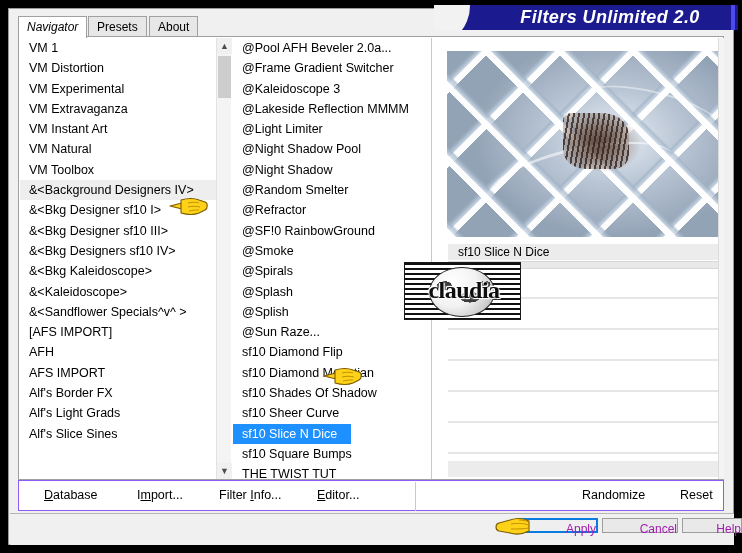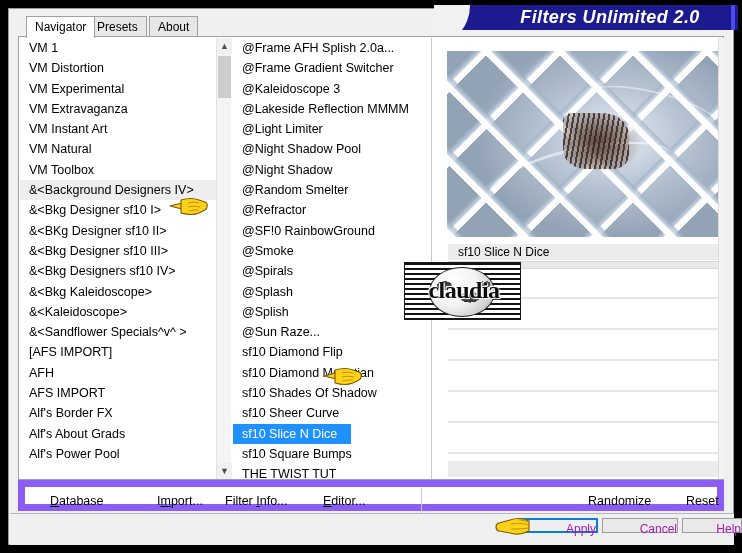--- a/index.html
+++ b/index.html
@@ -330,21 +330,21 @@
     text-shadow: 0 0 2px #ffffff, 0 0 3px #ffffff, 1px 1px 0 #ffffff, -1px -1px 0 #ffffff;
     line-height: 19px;
   }
 
   
   #midbar {
     position: absolute;
     left: 9px; top: 471px;
     width: 706px; height: 31px;
     background: #ffffff;
-    border: 7px solid #8b5cf6;
+    border: 1px solid #8b5cf6;
   }
   .midbar-link {
     position: absolute;
     top: 7px;
     font-size: 12.5px;
     color: #000;
     white-space: nowrap;
     cursor: default;
   }
   .midbar-link u { text-decoration: underline; }
@@ -404,59 +404,58 @@
 </style>
 </head>
 <body>
 
 <div id="screen">
   <div id="outer-black"></div>
 
   <div id="dialog">
 
     <div id="tabstrip">
-      <div class="tab active" id="tab0" style="left:8px;">Navigator</div>
+      <div class="tab active" id="tab0" style="left:0px;font-style:italic;">Navigator</div>
       <div class="tab" id="tab1" style="left:70px;">Presets</div>
       <div class="tab" id="tab2" style="left:131px;">About</div>
     </div>
 
     <div id="content">
 
       <div id="list-left">
           <div class="row">VM 1</div>
           <div class="row">VM Distortion</div>
           <div class="row">VM Experimental</div>
           <div class="row">VM Extravaganza</div>
           <div class="row">VM Instant Art</div>
           <div class="row">VM Natural</div>
           <div class="row">VM Toolbox</div>
           <div class="row sel-grey">&amp;&lt;Background Designers IV&gt;</div>
           <div class="row">&amp;&lt;Bkg Designer sf10 I&gt;</div>
-          <div class="row">&amp;&lt;BKg Designer sf10 II&gt;</div>
           <div class="row">&amp;&lt;Bkg Designer sf10 III&gt;</div>
           <div class="row">&amp;&lt;Bkg Designers sf10 IV&gt;</div>
           <div class="row">&amp;&lt;Bkg Kaleidoscope&gt;</div>
           <div class="row">&amp;&lt;Kaleidoscope&gt;</div>
           <div class="row">&amp;&lt;Sandflower Specials^v^ &gt;</div>
           <div class="row">[AFS IMPORT]</div>
           <div class="row">AFH</div>
           <div class="row">AFS IMPORT</div>
           <div class="row">Alf's Border FX</div>
-          <div class="row">Alf's About Grads</div>
-          <div class="row">Alf's Power Pool</div>
+          <div class="row">Alf's Light Grads</div>
+          <div class="row">Alf's Slice Sines</div>
         </div>
 
       <div id="sb-left">
         <div class="sb-btn up">▲</div>
         <div class="sb-thumb" style="top:18px; height:42px;"></div>
         <div class="sb-btn down">▼</div>
       </div>
 
       <div id="list-mid">
-          <div class="row">@Frame AFH Splish 2.0a...</div>
+          <div class="row">@Pool AFH Beveler 2.0a...</div>
           <div class="row">@Frame Gradient Switcher</div>
           <div class="row">@Kaleidoscope 3</div>
           <div class="row">@Lakeside Reflection MMMM</div>
           <div class="row">@Light Limiter</div>
           <div class="row">@Night Shadow Pool</div>
           <div class="row">@Night Shadow</div>
           <div class="row">@Random Smelter</div>
           <div class="row">@Refractor</div>
           <div class="row">@SF!0 RainbowGround</div>
           <div class="row">@Smoke</div>
@@ -514,21 +513,21 @@
             <div class="param-label"></div>
           </div>
         </div>
 
         <div id="right-edge-strip"></div>
       </div>
     </div>
 
     <div id="midbar">
       <div class="midbar-link" style="left:25px;"><u>D</u>atabase</div>
-      <div class="midbar-link" style="left:132px;">I<u>m</u>port...</div>
+      <div class="midbar-link" style="left:118px;">I<u>m</u>port...</div>
       <div class="midbar-link" style="left:200px;">Filter <u>I</u>nfo...</div>
       <div class="midbar-link" style="left:298px;"><u>E</u>ditor...</div>
       <div id="midbar-sep"></div>
       <div class="midbar-link" style="left:563px;">Randomize</div>
       <div class="midbar-link" style="left:661px;">Reset</div>
     </div>
 
     <div id="footer">
       <div id="footer-topline"></div>
 

